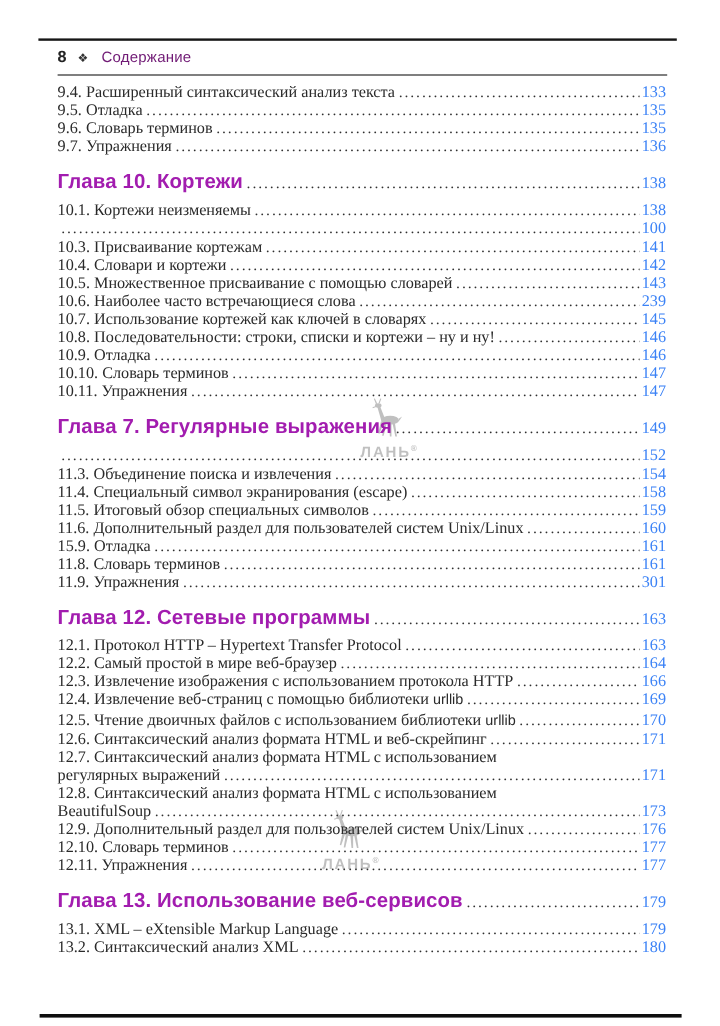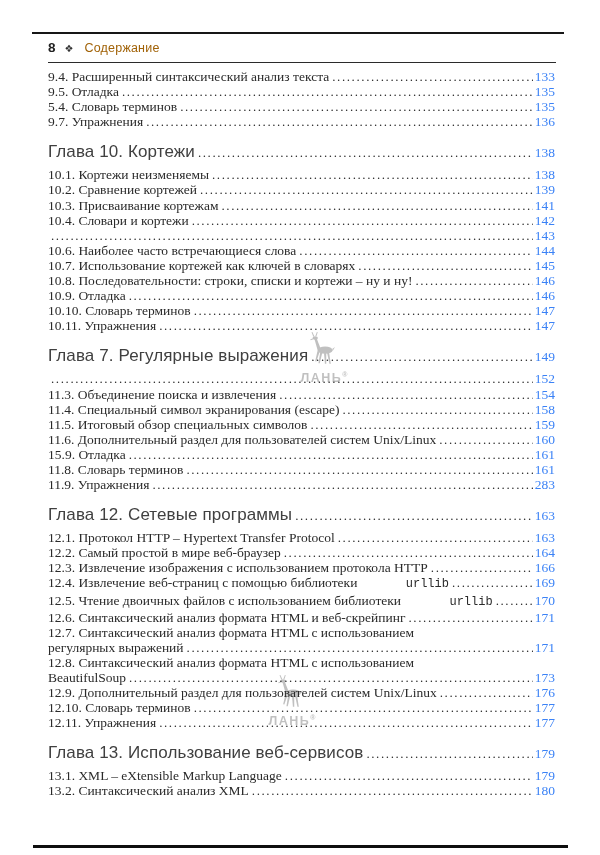--- a/index.html
+++ b/index.html
@@ -15,45 +15,45 @@
   .bottom-edge{position:absolute;top:845px;left:33px;right:32px;height:3px;background:#0e0e0e;}
 
   .running-head{
     position:absolute;top:40px;left:48px;right:44px;
     display:flex;align-items:baseline;
     padding-bottom:7px;border-bottom:1.4px solid #2b2b2b;
     font-family:"Liberation Sans","DejaVu Sans",sans-serif;
   }
   .rh-num{font-weight:700;font-size:13.5px;color:#222;}
   .rh-orn{font-size:10px;color:#333;margin:0 11px 0 9px;}
-  .rh-title{font-size:12.5px;color:#a16207;letter-spacing:.2px;}
+  .rh-title{font-size:12.5px;color:#701a75;letter-spacing:.2px;}
 
   .content{
     position:absolute;top:69px;left:48px;right:45px;z-index:2;
   }
   .row{
     display:flex;align-items:baseline;
     line-height:15.1px;font-size:13.5px;color:#2a2a2a;
   }
   .row .t{white-space:nowrap;}
-  .mono{font-family:Liberation Mono, monospace;font-size:12px;margin-left:45px;}
+  .mono{font-family:Liberation Sans, sans-serif;font-size:12px;}
   .dots{flex:1;overflow:hidden;white-space:nowrap;margin:0 2px 0 3px;min-width:12px;}
   .dots::after{
     content:"...................................................................................................................................................................................................................";
     letter-spacing:1.6px;font-size:13px;color:#2f2f2f;
   }
   .pg{white-space:nowrap;font-size:13.5px;color:#3b82f6;}
 
   .chapter-row{
     display:flex;align-items:baseline;
     margin-top:13px;margin-bottom:4px;line-height:20px;
   }
   .chapter-row .ch-t{
     font-family:"Liberation Sans","DejaVu Sans",sans-serif;
-    font-weight:400;font-size:17px;color:#404040;white-space:nowrap;
+    font-weight:700;font-size:17px;color:#a21caf;white-space:nowrap;
     letter-spacing:.1px;
   }
 
   .watermark{
     position:absolute;z-index:1;width:56px;
     display:flex;flex-direction:column;align-items:center;
     opacity:.62;pointer-events:none;
   }
   .wm-1{left:296px;top:331px;}
   .wm-2{left:264px;top:674px;}
@@ -82,62 +82,62 @@
         <span class="t">9.4. Расширенный синтаксический анализ текста</span>
         <span class="dots"></span>
         <span class="pg">133</span>
       </div>
       <div class="row">
         <span class="t">9.5. Отладка</span>
         <span class="dots"></span>
         <span class="pg">135</span>
       </div>
       <div class="row">
-        <span class="t">5.4. Словарь терминов</span>
+        <span class="t">9.6. Словарь терминов</span>
         <span class="dots"></span>
         <span class="pg">135</span>
       </div>
       <div class="row">
         <span class="t">9.7. Упражнения</span>
         <span class="dots"></span>
         <span class="pg">136</span>
       </div>
       <div class="chapter-row">
         <span class="ch-t">Глава 10. Кортежи</span>
         <span class="dots"></span>
         <span class="pg">138</span>
       </div>
       <div class="row">
         <span class="t">10.1. Кортежи неизменяемы</span>
         <span class="dots"></span>
         <span class="pg">138</span>
       </div>
       <div class="row">
-        <span class="t">10.2. Сравнение кортежей</span>
-        <span class="dots"></span>
-        <span class="pg">139</span>
+        <span class="dots"></span>
+        <span class="pg">100</span>
       </div>
       <div class="row">
         <span class="t">10.3. Присваивание кортежам</span>
         <span class="dots"></span>
         <span class="pg">141</span>
       </div>
       <div class="row">
         <span class="t">10.4. Словари и кортежи</span>
         <span class="dots"></span>
         <span class="pg">142</span>
       </div>
       <div class="row">
+        <span class="t">10.5. Множественное присваивание с помощью словарей</span>
         <span class="dots"></span>
         <span class="pg">143</span>
       </div>
       <div class="row">
         <span class="t">10.6. Наиболее часто встречающиеся слова</span>
         <span class="dots"></span>
-        <span class="pg">144</span>
+        <span class="pg">239</span>
       </div>
       <div class="row">
         <span class="t">10.7. Использование кортежей как ключей в словарях</span>
         <span class="dots"></span>
         <span class="pg">145</span>
       </div>
       <div class="row">
         <span class="t">10.8. Последовательности: строки, списки и кортежи – ну и ну!</span>
         <span class="dots"></span>
         <span class="pg">146</span>
@@ -192,21 +192,21 @@
         <span class="pg">161</span>
       </div>
       <div class="row">
         <span class="t">11.8. Словарь терминов</span>
         <span class="dots"></span>
         <span class="pg">161</span>
       </div>
       <div class="row">
         <span class="t">11.9. Упражнения</span>
         <span class="dots"></span>
-        <span class="pg">283</span>
+        <span class="pg">301</span>
       </div>
       <div class="chapter-row">
         <span class="ch-t">Глава 12. Сетевые программы</span>
         <span class="dots"></span>
         <span class="pg">163</span>
       </div>
       <div class="row">
         <span class="t">12.1. Протокол HTTP – Hypertext Transfer Protocol</span>
         <span class="dots"></span>
         <span class="pg">163</span>

